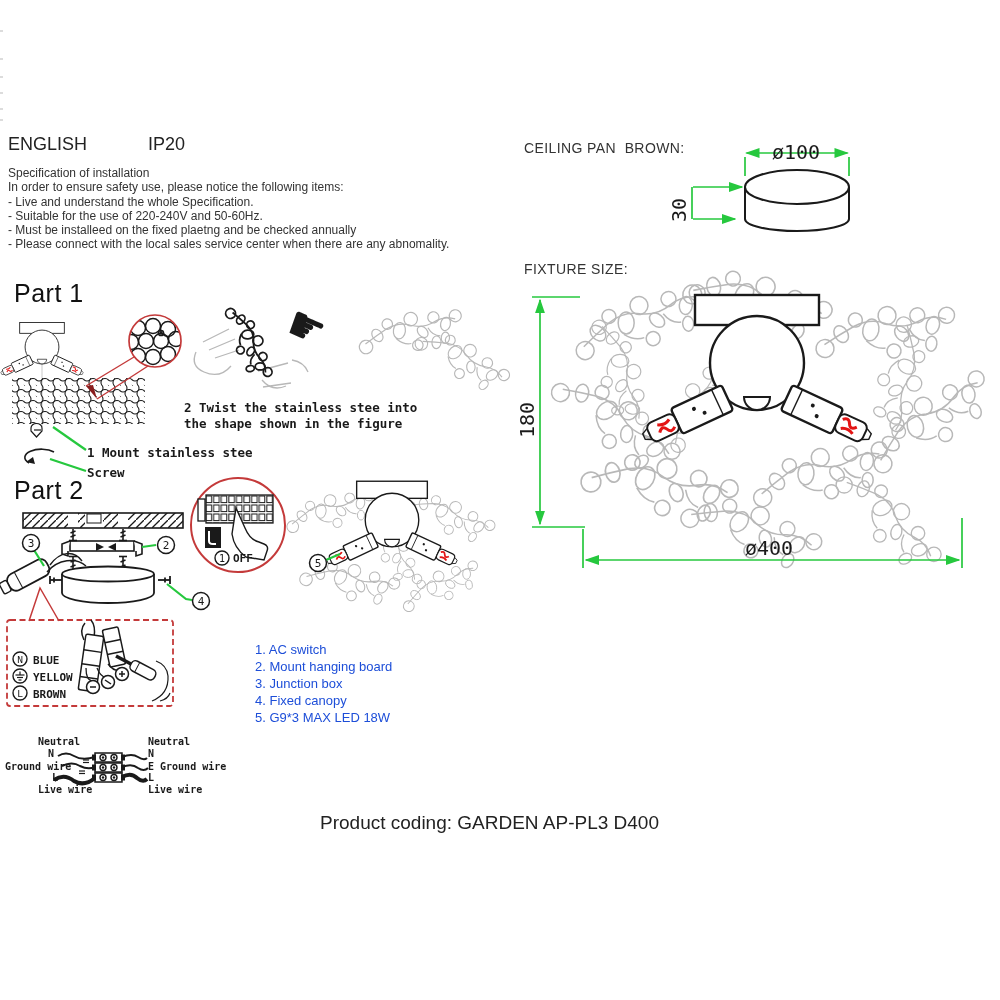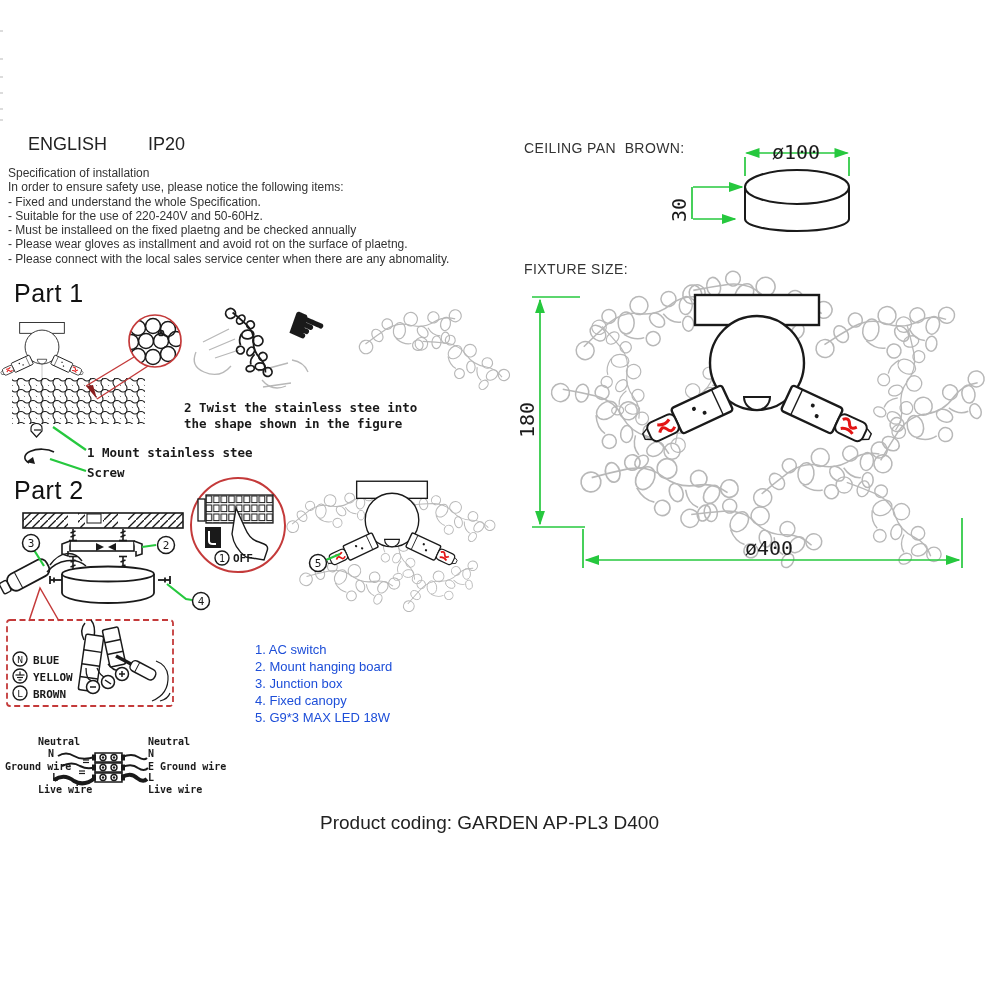--- a/index.html
+++ b/index.html
@@ -411,32 +411,31 @@
       <line x1="540" y1="300" x2="540" y2="524" marker-start="url(#ar)" marker-end="url(#ar)"></line>
       <line x1="583" y1="529" x2="583" y2="568"></line>
       <line x1="962" y1="518" x2="962" y2="568"></line>
       <line x1="586" y1="560" x2="959" y2="560" marker-start="url(#ar)" marker-end="url(#ar)"></line>
     </g>
     <text transform="translate(534,438) rotate(-90)" font-size="20">180</text>
     <text x="745" y="555" font-size="20">ø400</text>
   </g>
 </svg>
 
-<div class="abs" style="left:8px;top:134px;font-size:18px;color:#222;margin-left:20px;">ENGLISH</div>
+<div class="abs" style="left:8px;top:134px;font-size:18px;color:#222;">ENGLISH</div>
 <div class="abs" style="left:148px;top:134px;font-size:18px;color:#222;">IP20</div>
 <div class="abs sec-title" style="left:524px;top:140px;">CEILING PAN  BROWN:</div>
 <div class="abs sec-title" style="left:524px;top:261px;">FIXTURE SIZE:</div>
 
 <div id="spec-block" class="abs doc-text" style="left:8px;top:166px;">
   <div>Specification of installation</div>
   <div>In order to ensure safety use, please notice the following items:</div>
-  <div>- Fixed and understand the whole Specification.</div>
+  <div>- Live and understand the whole Specification.</div>
   <div>- Suitable for the use of 220-240V and 50-60Hz.</div>
   <div>- Must be installeed on the fixed plaetng and be checked annually</div>
-  <div>- Please wear gloves as installment and avoid rot on the surface of plaetng.</div>
   <div>- Please connect with the local sales service center when there are any abnomality.</div>
 </div>
 
 <div class="abs part-title" style="left:14px;top:279px;">Part 1</div>
 <div class="abs part-title" style="left:14px;top:476px;">Part 2</div>
 
 <div id="parts-list" class="abs" style="left:255px;top:641px;">
   <div>1. AC switch</div>
   <div>2. Mount hanging board</div>
   <div>3. Junction box</div>

